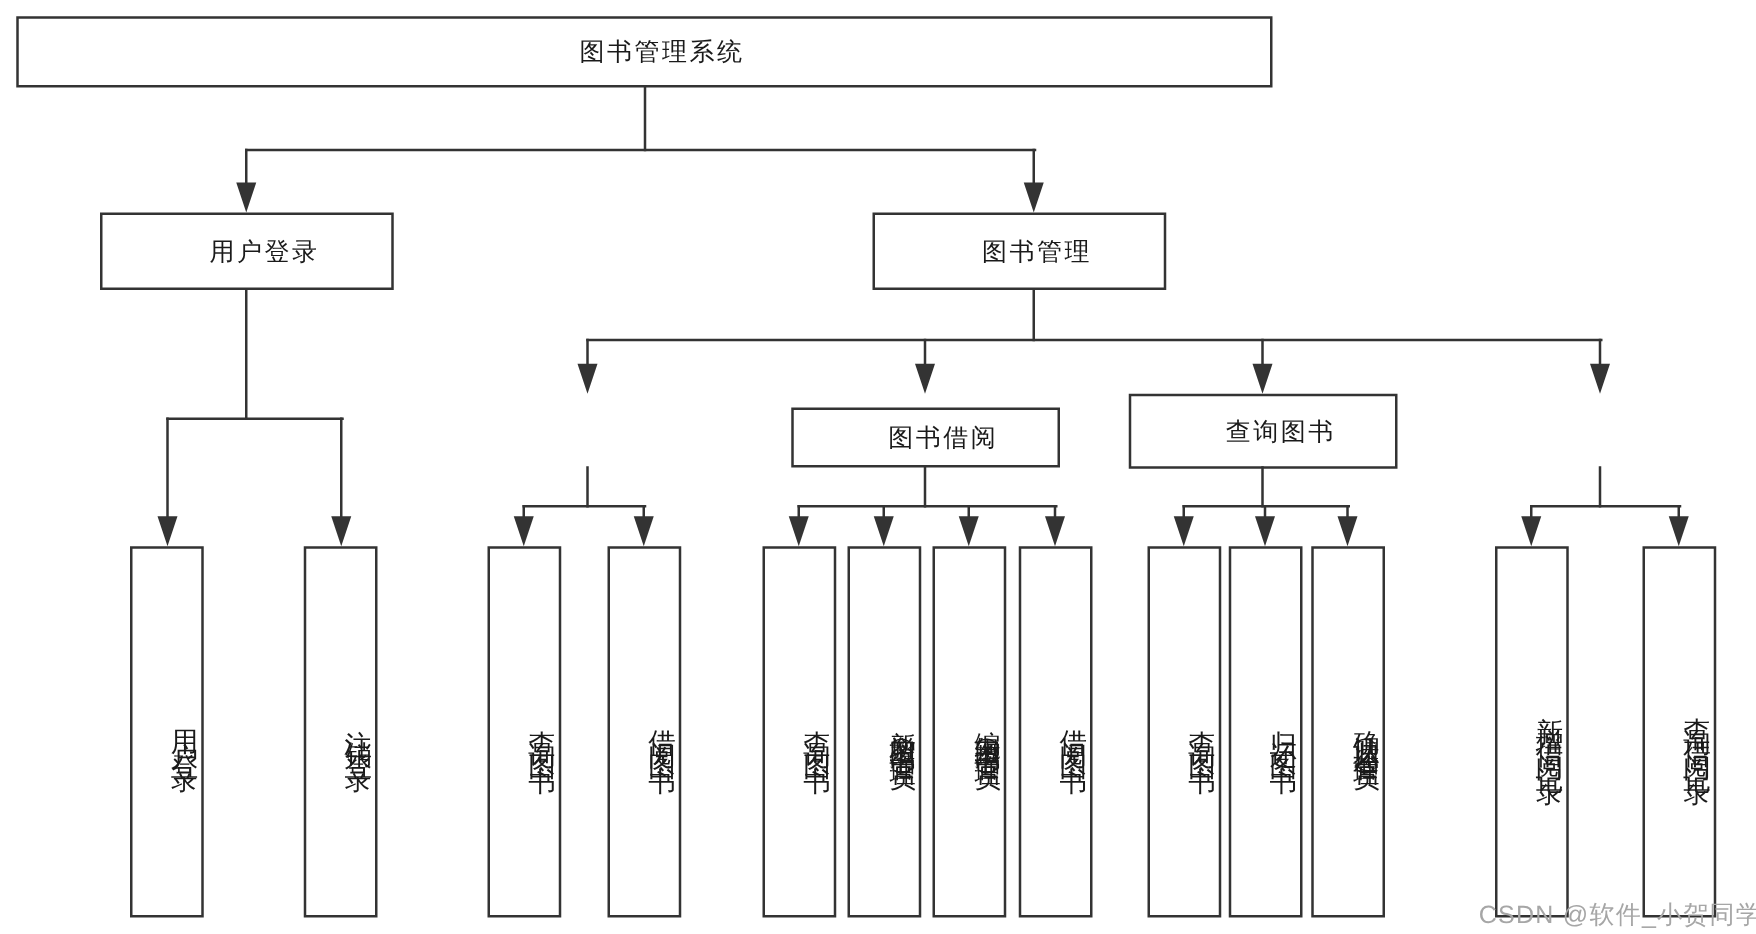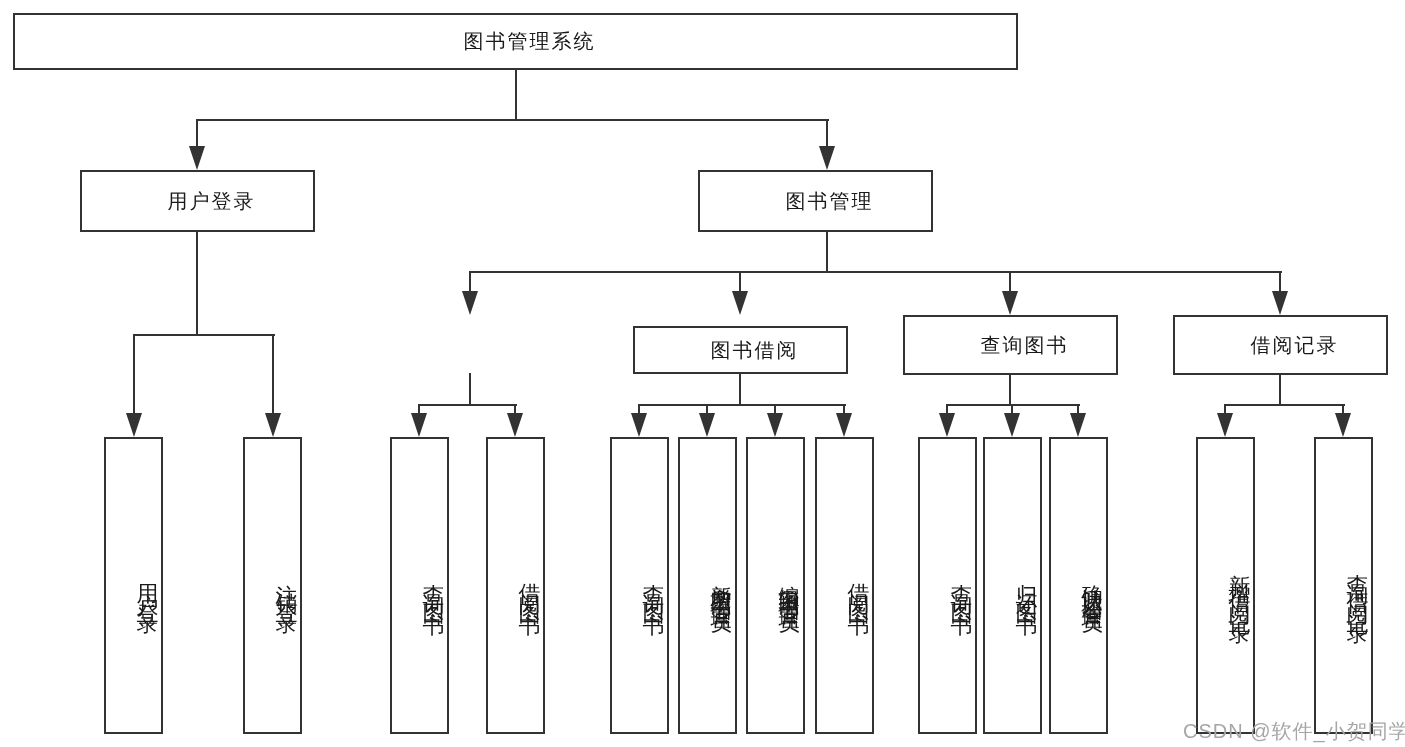--- a/index.html
+++ b/index.html
@@ -58,23 +58,20 @@
   </div>
   <div class="box hbox b-mgmt">
     <span>图书管理</span>
   </div>
 
   <div class="box hbox b-l3-1">
     <span>图书借阅</span>
   </div>
   <div class="box hbox b-l3-2">
     <span>查询图书</span>
-  </div>
-  <div class="box hbox b-l3-3">
-    <span>借阅记录</span>
   </div>
 
   <div class="box tall lf-0">
     <span class="vtext">用户登录</span>
   </div>
   <div class="box tall lf-1">
     <span class="vtext">注销登录</span>
   </div>
   <div class="box tall lf-2">
     <span class="vtext">查询图书</span>

